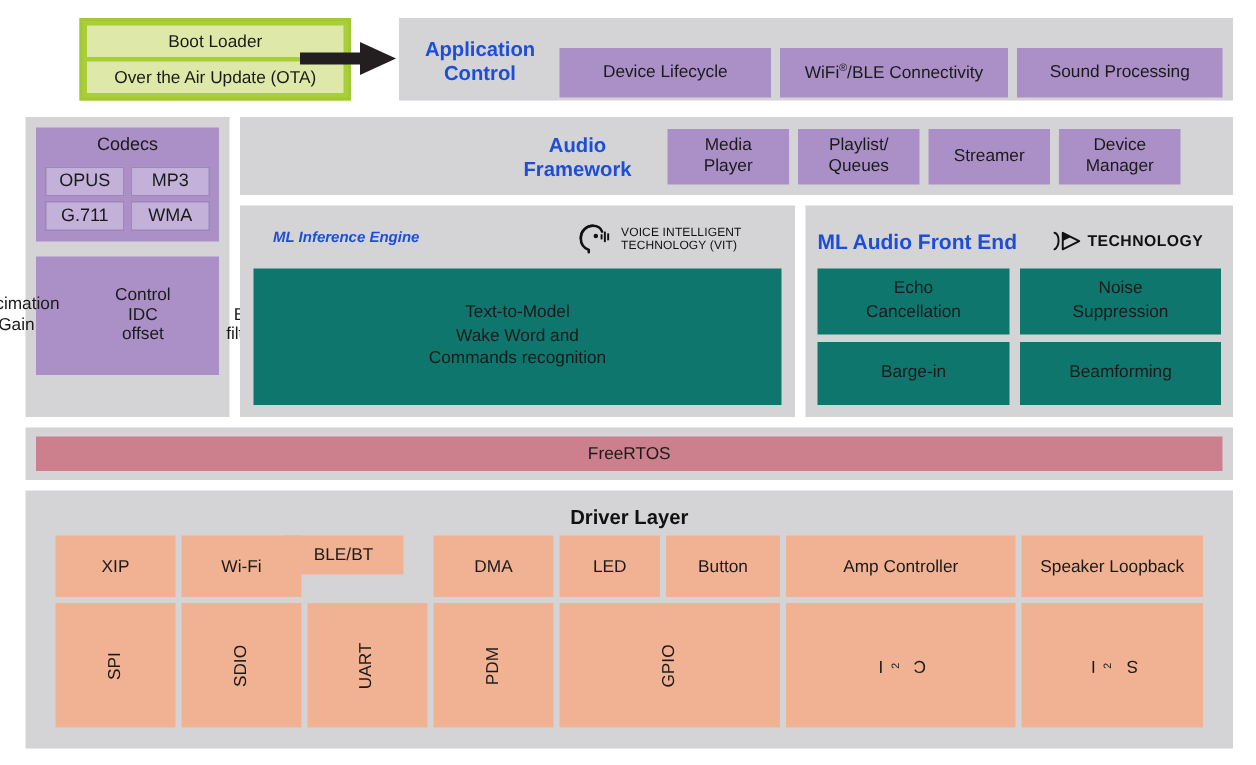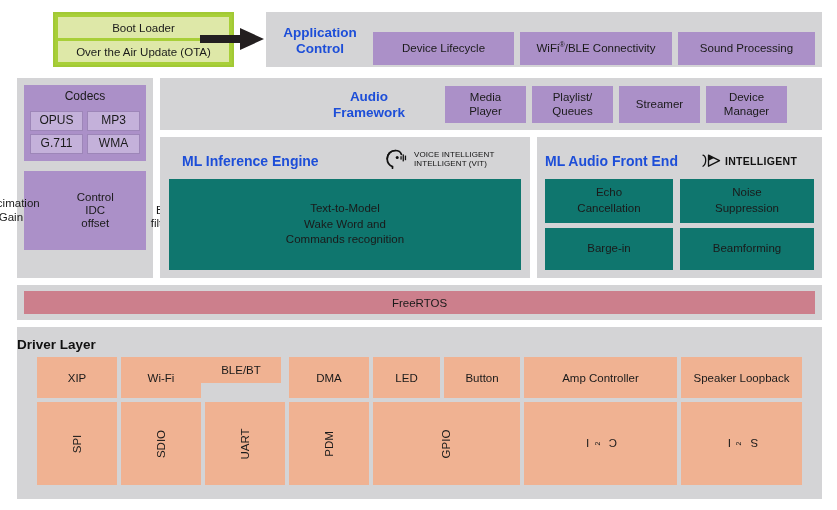--- a/index.html
+++ b/index.html
@@ -65,21 +65,21 @@
     justify-content:center;text-align:center;font-size:11.5px;color:#1a1a1a;
     box-sizing:border-box;
   }
   .obox.vert span{
     display:block;
     transform:rotate(-90deg);
     white-space:nowrap;
   }
   .sect-title{
     position:absolute;font-weight:bold;font-size:13.5px;color:#111;
-    text-align:left;width:100%;
+    text-align:center;width:100%;
   }
 
   
   .logo-vit{position:absolute;display:flex;align-items:center;gap:4px;}
   .logo-vit .vit-txt{
     font-size:8px;line-height:1.15;color:#111;letter-spacing:.1px;
     white-space:nowrap;
   }
   .logo-vs{position:absolute;display:flex;align-items:center;gap:3px;}
   .logo-vs .vs-txt{
@@ -137,21 +137,21 @@
     </div>
 
     <div class="pbox" style="position:absolute;left:7px;top:93px;width:122px;height:79px;flex-direction:row;gap:37px;">
       <span>Decimation Gain</span>
       <span>Control IDC offset</span>
       <span>½ Band filtering</span>
     </div>
   </div>
 
   <div class="panel" style="left:160px;top:78px;width:662px;height:52px;">
-    <div class="blk-title" style="left:154px;top:11px;width:110px;">
+    <div class="blk-title" style="left:170px;top:11px;width:110px;">
       <span>Audio</span><br>
       <span>Framework</span>
     </div>
     <div class="pbox" style="position:absolute;left:285px;top:8px;width:81px;height:37px;flex-direction:column;">
       <span>Media</span>
       <span>Player</span>
     </div>
     <div class="pbox" style="position:absolute;left:372px;top:8px;width:81px;height:37px;flex-direction:column;">
       <span>Playlist/</span>
       <span>Queues</span>
@@ -159,54 +159,54 @@
     <div class="pbox" style="position:absolute;left:459px;top:8px;width:81px;height:37px;flex-direction:column;">
       <span>Streamer</span>
     </div>
     <div class="pbox" style="position:absolute;left:546px;top:8px;width:81px;height:37px;flex-direction:column;">
       <span>Device</span>
       <span>Manager</span>
     </div>
   </div>
 
   <div class="panel" style="left:160px;top:137px;width:370px;height:141px;">
-    <div class="blk-title" style="left:22px;top:16px;width:auto;text-align:center;font-size:14px;">ML Inference Engine</div>
+    <div class="blk-title" style="left:22px;top:16px;width:auto;text-align:center;font-size:10px;font-style:italic;">ML Inference Engine</div>
 
     <div class="logo-vit" style="left:224px;top:9px;">
       <svg width="26" height="26" viewBox="0 0 26 26">
         <path d="M3.2 12.8c0-4.6 3.6-8.3 8.1-8.3 3.3 0 5.4 1.9 6.1 3.9" fill="none" stroke="#111" stroke-width="1.7" stroke-linecap="round"></path>
         <path d="M11.3 4.5c-4.5 0-8.1 3.7-8.1 8.3 0 3.6 2.2 6.6 5.3 7.8v1.6" fill="none" stroke="#111" stroke-width="1.7" stroke-linecap="round"></path>
         <circle cx="13.2" cy="11.4" r="1.5" fill="#111"></circle>
         <rect x="16.4" y="10.2" width="1.3" height="3.4" fill="#111"></rect>
         <rect x="18.6" y="8.4" width="1.3" height="7.0" fill="#111"></rect>
         <rect x="20.8" y="9.6" width="1.3" height="4.6" fill="#111"></rect>
       </svg>
       <div class="vit-txt">
         <span>VOICE INTELLIGENT</span><br>
-        <span>INTELLIGENT (VIT)</span>
+        <span>TECHNOLOGY (VIT)</span>
       </div>
     </div>
 
     <div class="ybox" style="left:9px;top:42px;width:352px;height:91px;flex-direction:column;">
       <span>Text-to-Model</span>
       <span>Wake Word and</span>
       <span>Commands recognition</span>
     </div>
   </div>
 
   <div class="panel" style="left:537px;top:137px;width:285px;height:141px;">
     <div class="blk-title" style="left:8px;top:16px;width:auto;text-align:left;font-size:14px;">ML Audio Front End</div>
 
     <div class="logo-vs" style="left:165px;top:17px;">
       <svg width="20" height="14" viewBox="0 0 20 14">
         <path d="M1 1.2 C4.6 2.3 4.6 10.2 1 12.2" fill="none" stroke="#111" stroke-width="1.3" stroke-linecap="round"></path>
         <path d="M6.5 1.2 L17.5 6.7 L6.5 12.2 Z" fill="none" stroke="#111" stroke-width="1.3" stroke-linejoin="round"></path>
         <path d="M6.5 1.2 L12 4.0 L6.5 6.7 Z" fill="#111"></path>
       </svg>
-      <span class="vs-txt">INTELLIGENT</span>
+      <span class="vs-txt">TECHNOLOGY</span>
     </div>
 
     <div class="ybox" style="left:8px;top:42px;width:128px;height:44px;flex-direction:column;">
       <span>Echo</span>
       <span>Cancellation</span>
     </div>
     <div class="ybox" style="left:143px;top:42px;width:134px;height:44px;flex-direction:column;">
       <span>Noise</span>
       <span>Suppression</span>
     </div>
@@ -224,21 +224,21 @@
 
   <div class="panel" style="left:17px;top:327px;width:805px;height:172px;">
     <div class="sect-title" style="left:0;top:10px;">Driver Layer</div>
 
     <div class="obox" style="left:20px;top:30px;width:80px;height:41px;">
       <span>XIP</span>
     </div>
     <div class="obox" style="left:104px;top:30px;width:80px;height:41px;">
       <span>Wi-Fi</span>
     </div>
-    <div class="obox" style="left:184px;top:30px;width:80px;height:26px;">
+    <div class="obox" style="left:172px;top:30px;width:80px;height:26px;">
       <span>BLE/BT</span>
     </div>
     <div class="obox" style="left:272px;top:30px;width:80px;height:41px;">
       <span>DMA</span>
     </div>
     <div class="obox" style="left:356px;top:30px;width:67px;height:41px;">
       <span>LED</span>
     </div>
     <div class="obox" style="left:427px;top:30px;width:76px;height:41px;">
       <span>Button</span>

